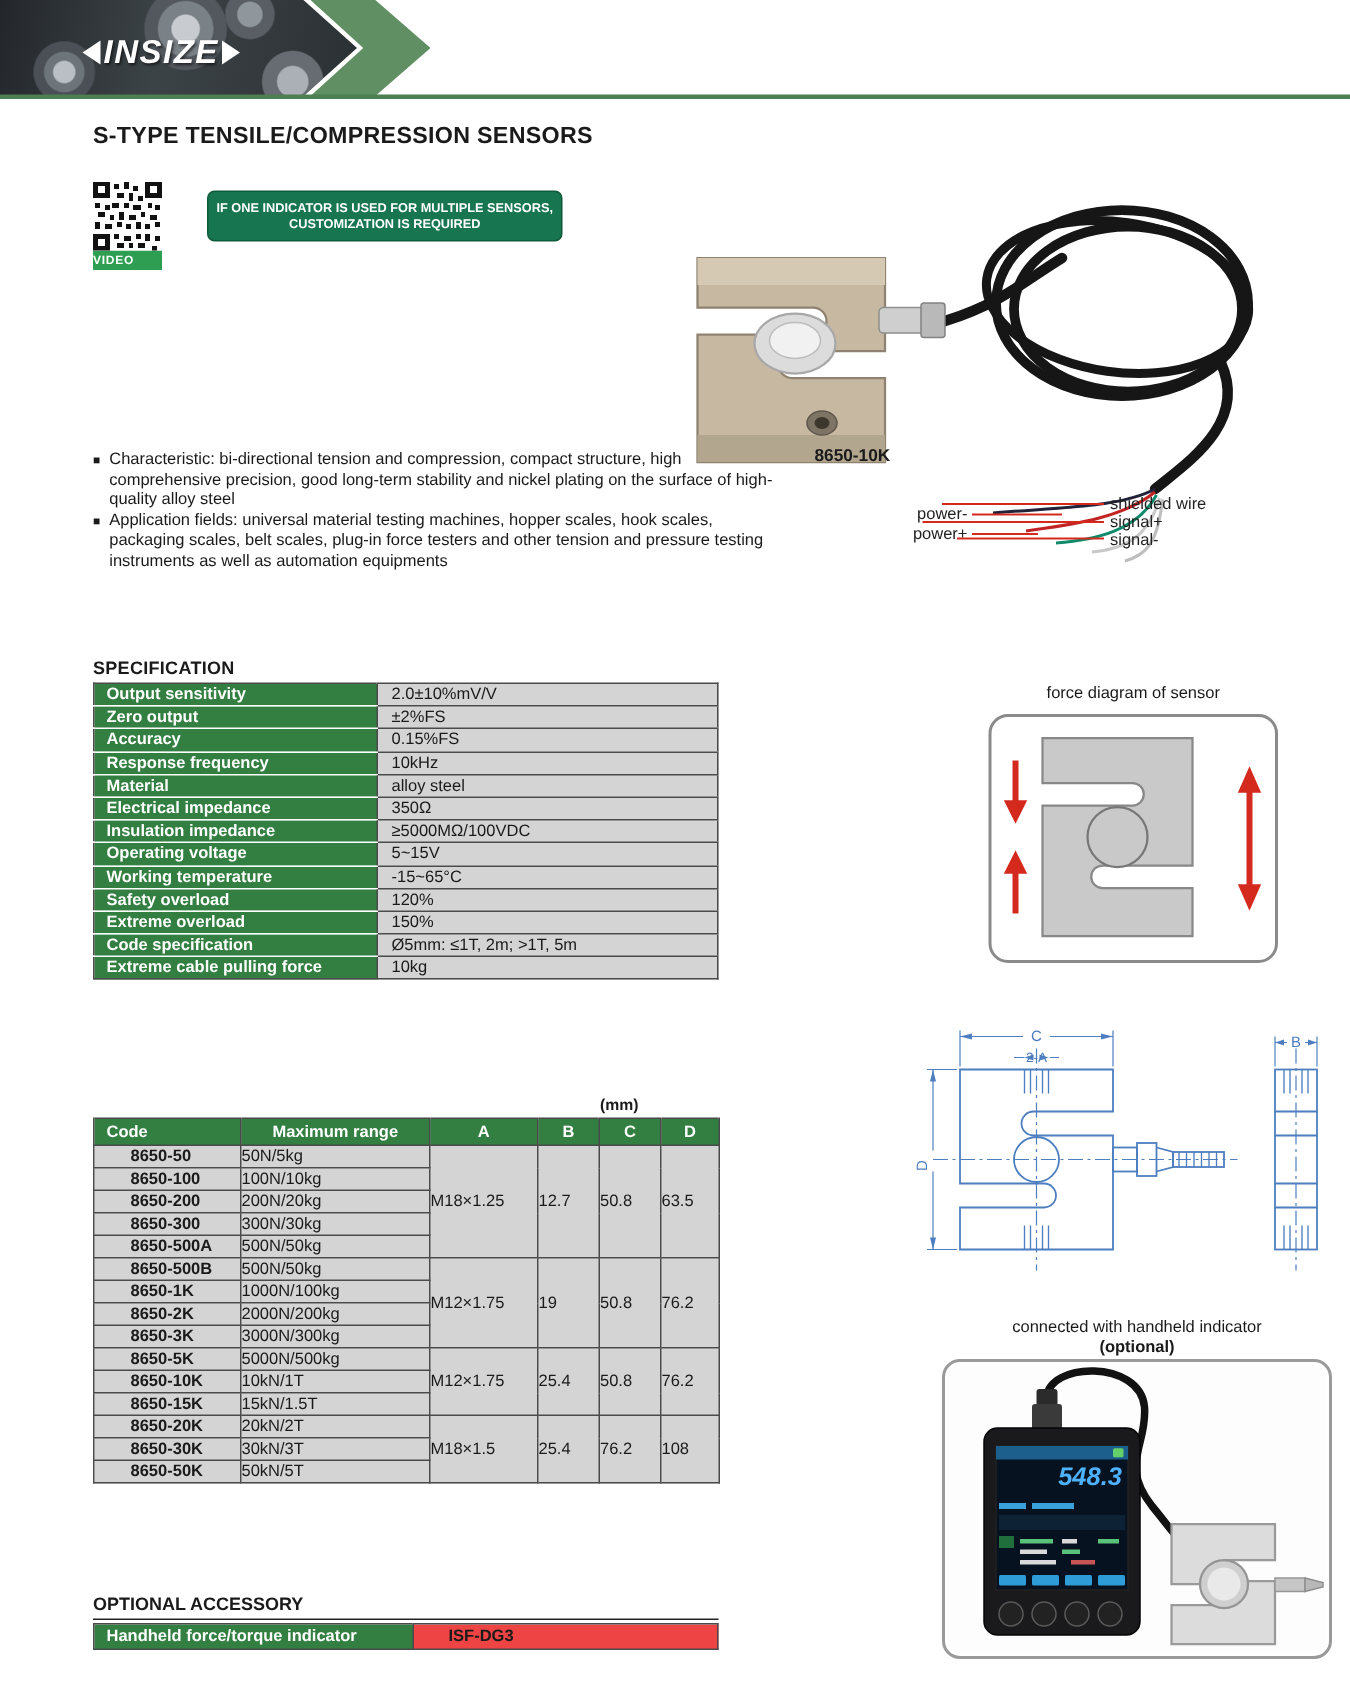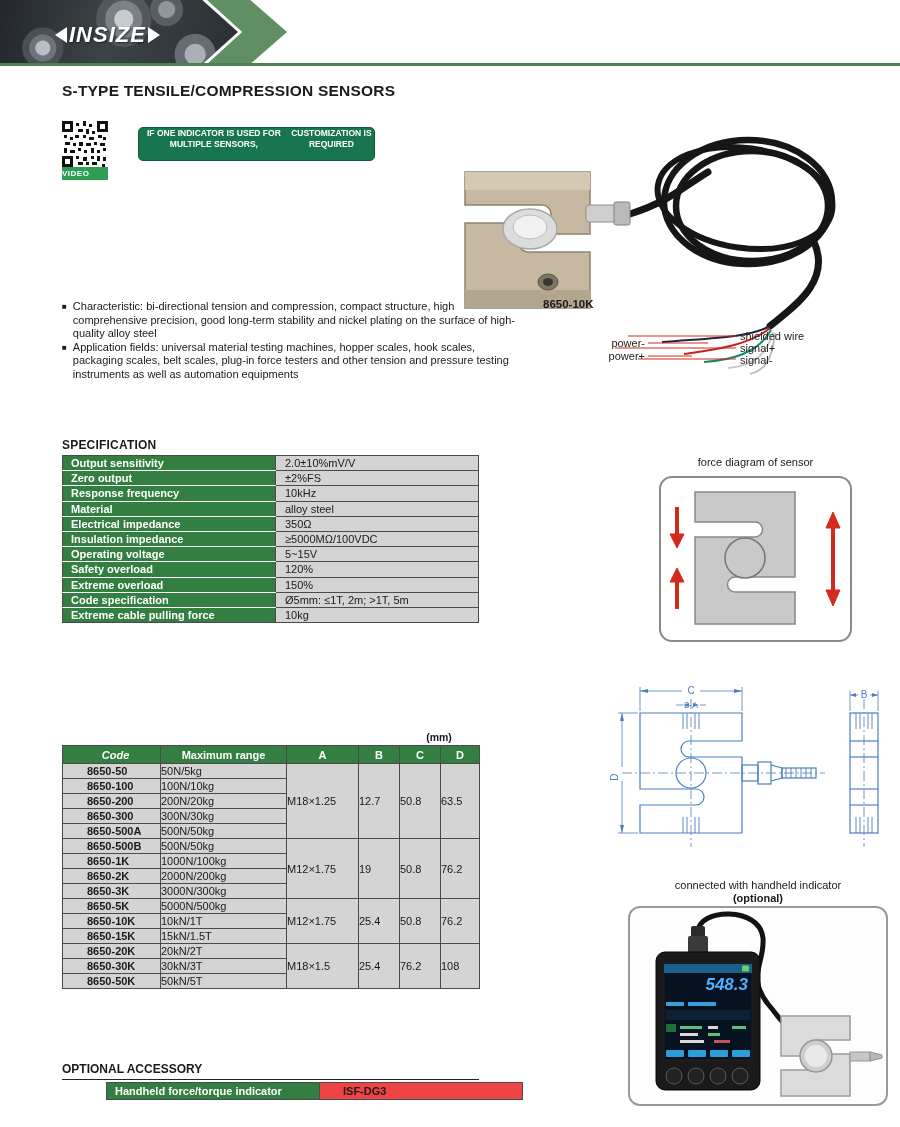--- a/index.html
+++ b/index.html
@@ -30,21 +30,21 @@
   .page-title { position:absolute; left:62px; top:82px; font-size:15.5px; font-weight:bold; letter-spacing:.2px; }
 
   
   .qr-wrap { position:absolute; left:62px; top:121px; width:46px; }
   .qr-wrap svg { display:block; width:46px; height:46px; }
   .video-tag { width:46px; background:#2e9e53; color:#fff; font-weight:bold; font-size:8px; text-align:left; padding:2px 0; letter-spacing:.5px; }
   .notice {
     position:absolute; left:138px; top:127px; width:237px; height:34px;
     background:#17764f; border:1px solid #0e5a3a; border-radius:5px;
     color:#fff; font-weight:bold; font-size:8.5px; text-align:center;
-    display:flex; flex-direction:row; justify-content:center; line-height:11px;
+    display:flex; flex-direction:column; justify-content:center; line-height:11px;
   }
 
   
   .photo-svg { position:absolute; left:430px; top:110px; }
   .model-label { position:absolute; left:543px; top:298px; font-weight:bold; font-size:11.5px; }
   .wire-label { position:absolute; font-size:11px; color:#222; }
   .wl-right { text-align:left; }
   .wl-left  { width:60px; text-align:right; }
 
   
@@ -52,51 +52,51 @@
   .feat { display:flex; gap:6px; }
   .feat .bull { font-size:8px; line-height:13.6px; }
 
   
   .sec-head { position:absolute; font-size:12px; font-weight:bold; letter-spacing:.2px; }
 
   
   table { border-collapse:collapse; }
   .spec { position:absolute; left:62px; top:455px; width:417px; border:1.5px solid #4a4a4a; table-layout:fixed; }
   .spec td { font-size:11px; height:15.2px; vertical-align:middle; }
-  .spec .lbl { width:213px; background:#337f41; color:#fff; font-weight:bold; padding-left:8px; border-bottom:1px solid #fff; border-right:1.5px solid #4a4a4a;margin-top:39px; }
+  .spec .lbl { width:189px; background:#337f41; color:#fff; font-weight:bold; padding-left:8px; border-bottom:1px solid #fff; border-right:1.5px solid #4a4a4a;margin-top:39px; }
   .spec .val { background:#d4d4d4; padding-left:9px; border-bottom:1px solid #4a4a4a; }
   .spec tr:last-child td { border-bottom:none; }
 
   
   .force-caption { position:absolute; left:657px; top:456px; width:197px; text-align:center; font-size:11px; }
   .force-svg { position:absolute; left:657px; top:474px; }
 
   
-  .mm-label { position:absolute; left:400px; top:731px; width:78px; text-align:center; font-size:10.5px; font-weight:bold; }
+  .mm-label { position:absolute; left:400px; top:731px; width:78px; text-align:left; font-size:10.5px; font-weight:bold; }
   .dims { position:absolute; left:62px; top:745px; width:417px; border:1.5px solid #4a4a4a; table-layout:fixed; }
   .dims th { background:#337f41; color:#fff; font-weight:bold; font-size:11px; height:18px; border:1px solid #4a4a4a; border-top:none; }
-  .dims th.c-code { width:98px; text-align:center; padding-left:8px;font-style:italic; }
+  .dims th.c-code { width:98px; text-align:left; padding-left:8px; }
   .dims th.c-rng { width:126px; }
   .dims th.c-a { width:72px; } .dims th.c-b { width:41px; } .dims th.c-c { width:41px; } .dims th.c-d { width:39px; }
   .dims td { background:#d4d4d4; font-size:11px; height:15px; border:1px solid #4a4a4a; text-align:left; vertical-align:middle; }
   .dims td.code { text-align:left; padding-left:24px; font-weight:bold; }
 
   
   .draw-svg { position:absolute; left:610px; top:683px; }
 
   
   .ind-caption { position:absolute; left:628px; top:879px; width:260px; text-align:center; font-size:11px; line-height:13px; }
   .ind-caption .opt { font-weight:bold; }
   .ind-frame { position:absolute; left:628px; top:906px; width:260px; height:200px; border:2px solid #9a9a9a; border-radius:12px; background:#fdfdfd; box-shadow:inset 0 0 0 2px #fff; }
   .ind-svg { position:absolute; left:628px; top:906px; }
   .ind-reading { position:absolute; left:664px; top:975px; width:84px; text-align:right; color:#4db2ff; font-weight:bold; font-size:17px; font-style:italic; }
 
   
   .acc-head { position:absolute; left:62px; top:1062px; width:417px; font-size:12px; font-weight:bold; border-bottom:1.5px solid #222; padding-bottom:3px; }
-  .acc { position:absolute; left:62px; top:1082px; width:417px; border:1.5px solid #4a4a4a; table-layout:fixed;margin-left:44px; }
+  .acc { position:absolute; left:62px; top:1082px; width:417px; border:1.5px solid #4a4a4a; table-layout:fixed; }
   .acc td { font-size:11px; height:17px; vertical-align:middle; }
   .acc .lbl { width:213px; background:#337f41; color:#fff; font-weight:bold; padding-left:8px; border-right:1.5px solid #4a4a4a; }
   .acc .val { background:#ef4444; padding-left:23px; font-weight:bold; }
 </style>
 </head>
 <body>
 
 <div class="page">
 
   <div class="hero"></div>
@@ -223,38 +223,46 @@
     <tbody>
         <tr>
           <td class="lbl">Output sensitivity</td>
           <td class="val">2.0±10%mV/V</td>
         </tr>
     <tr>
           <td class="lbl">Zero output</td>
           <td class="val">±2%FS</td>
         </tr>
     <tr>
+          <td class="lbl">Accuracy</td>
+          <td class="val">0.15%FS</td>
+        </tr>
+    <tr>
           <td class="lbl">Response frequency</td>
           <td class="val">10kHz</td>
         </tr>
     <tr>
           <td class="lbl">Material</td>
           <td class="val">alloy steel</td>
         </tr>
     <tr>
           <td class="lbl">Electrical impedance</td>
           <td class="val">350Ω</td>
         </tr>
     <tr>
           <td class="lbl">Insulation impedance</td>
           <td class="val">≥5000MΩ/100VDC</td>
         </tr>
     <tr>
           <td class="lbl">Operating voltage</td>
           <td class="val">5~15V</td>
+        </tr>
+    <tr>
+          <td class="lbl">Working temperature</td>
+          <td class="val">-15~65°C</td>
         </tr>
     <tr>
           <td class="lbl">Safety overload</td>
           <td class="val">120%</td>
         </tr>
     <tr>
           <td class="lbl">Extreme overload</td>
           <td class="val">150%</td>
         </tr>
     <tr>

